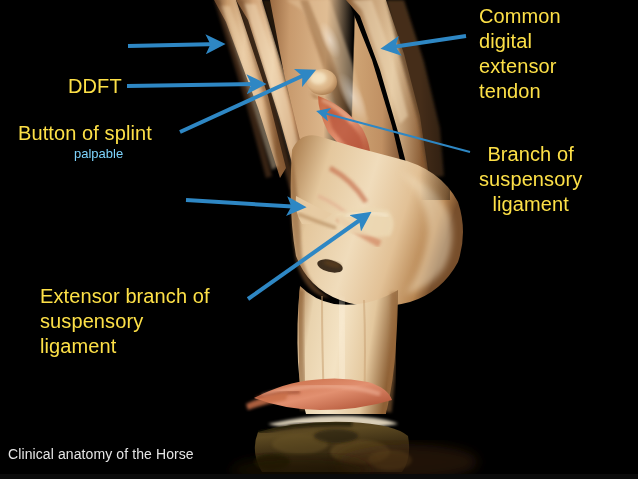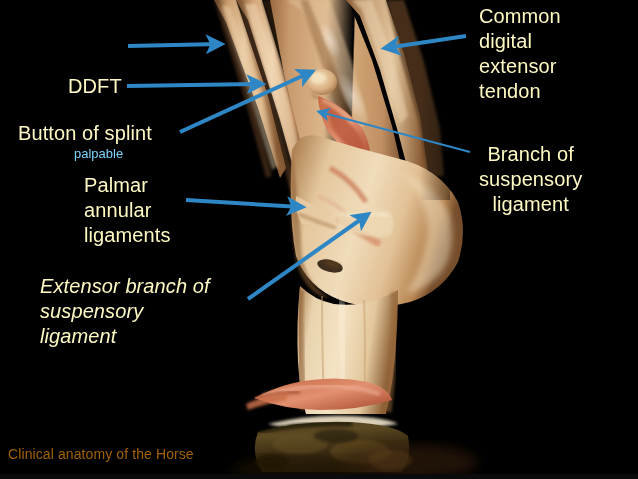--- a/index.html
+++ b/index.html
@@ -21,49 +21,49 @@
   #photo {
     position: absolute;
     left: 0; top: 0;
     width: 638px; height: 479px;
   }
   #photo svg { display: block; }
 
   
   .label {
     position: absolute;
-    color: #fef9c3;
+    color: #fde047;
     font-size: 20px;
     line-height: 25px;
     font-weight: 400;
     white-space: pre-line;
     letter-spacing: 0.1px;
   }
   .label.small-red {
     color: #7dd3fc;
     font-size: 13px;
     line-height: 15px;
     letter-spacing: 0px;
   }
 
   #lbl-sdft      { left: 62px;  top: 33px;  }
   #lbl-ddft      { left: 68px;  top: 74px;  }
   #lbl-button    { left: 18px;  top: 121px; text-align: center; }
   #lbl-palpable  { left: 74px;  top: 146px; }
   #lbl-palmar    { left: 84px;  top: 173px; }
-  #lbl-extbranch { left: 40px;  top: 274px; font-style: italic; }
+  #lbl-extbranch { left: 40px;  top: 284px; }
   #lbl-cdet      { left: 479px; top: 4px;   }
   #lbl-branchsl  { left: 479px; top: 142px; text-align: center; }
 
   
   #caption {
     position: absolute;
     left: 8px;
     top: 446px;
-    color: #a16207;
+    color: #e5e5e5;
     font-size: 14px;
     line-height: 17px;
     letter-spacing: 0.1px;
   }
 
   
   #arrows {
     position: absolute;
     left: 0; top: 0;
     width: 638px; height: 479px;
@@ -333,23 +333,20 @@
     <line x1="470" y1="152" x2="320" y2="112" stroke="#2e87c4" stroke-width="2" marker-end="url(#ahThin)"></line>
   </svg>
 
 
   <div class="label" id="lbl-ddft">DDFT</div>
 
   <div class="label" id="lbl-button">Button of splint</div>
 
   <div class="label small-red" id="lbl-palpable">palpable</div>
 
-  <div class="label" id="lbl-palmar">Palmar
-annular
-ligaments</div>
 
   <div class="label" id="lbl-extbranch">Extensor branch of
 suspensory
 ligament</div>
 
   <div class="label" id="lbl-cdet">Common
 digital
 extensor
 tendon</div>
 

